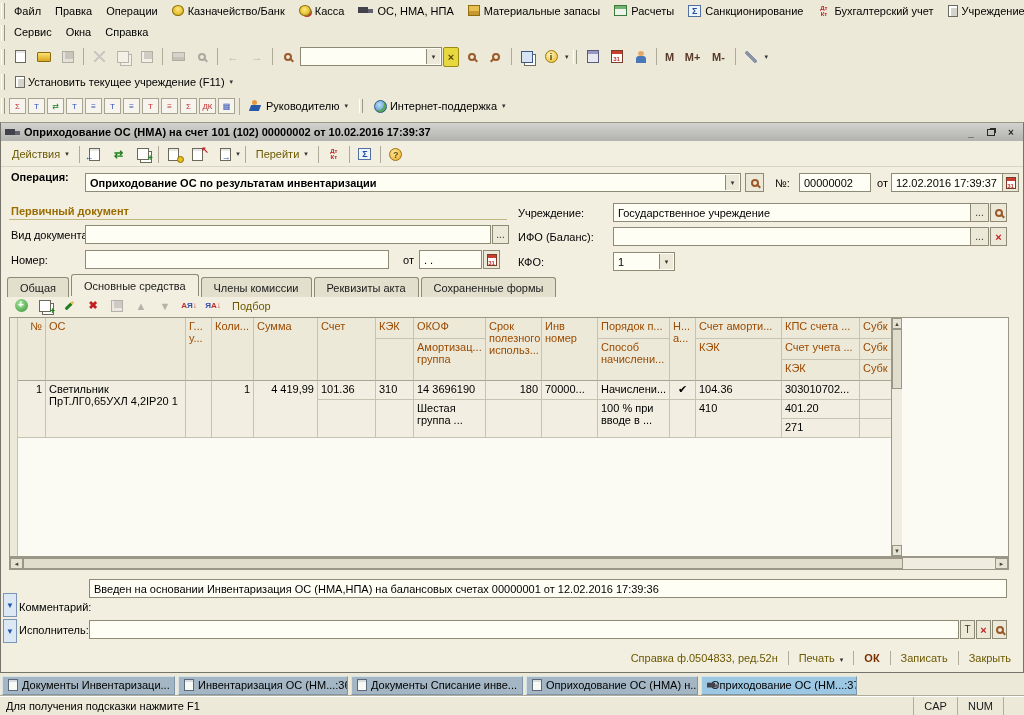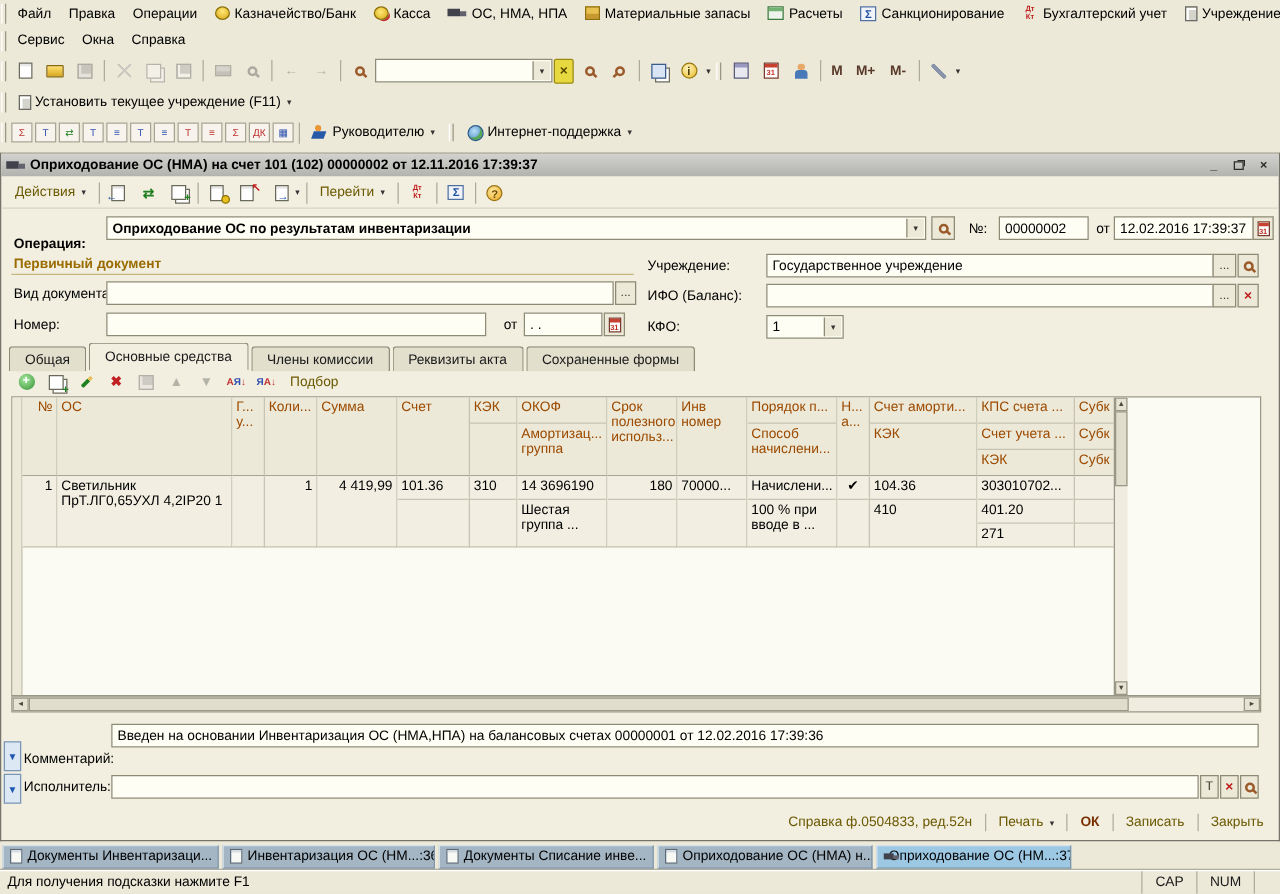--- a/index.html
+++ b/index.html
@@ -297,21 +297,21 @@
     <div class="menubtn">
       <span class="i-globe"></span>
       <span>Интернет-поддержка</span>
       <span class="dd">▾</span>
     </div>
   </div>
 
   <div class="docwin">
     <div class="titlebar">
       <span class="i-truck"></span>
-      <span class="t">Оприходование ОС (НМА) на счет 101 (102) 00000002 от 12.11.2016 17:39:37</span>
+      <span class="t">Оприходование ОС (НМА) на счет 101 (102) 00000002 от 10.02.2016 17:39:37</span>
       <span style="flex:1"></span>
       <span class="wc">_</span>
       <span class="wc">
           <span style="width:8px;height:7px;border:1px solid #2a2a2a;box-shadow:2px -2px 0 -1px #2a2a2a;display:inline-block"></span>
         </span>
       <span class="wc">×</span>
     </div>
 
     <div class="dtb">
       <div class="menubtn goldtxt">
@@ -356,21 +356,21 @@
       <div class="sep"></div>
       <div class="tb">
           <span class="i-sum"></span>
         </div>
       <div class="sep"></div>
       <div class="tb">
           <span class="i-help"></span>
         </div>
     </div>
 
-    <span class="lbl bold" style="left:10px;top:66px">Операция:</span>
+    <span class="lbl bold" style="left:10px;top:48px">Операция:</span>
     <div class="fld" style="left:84px;top:50px;width:656px">
       <span class="bold">Оприходование ОС по результатам инвентаризации</span>
       <span class="ddbtn">▾</span>
     </div>
     <div class="sbtn" style="left:744px;top:50px;width:19px">
         <span class="i-magc"></span>
       </div>
     <span class="lbl" style="left:774px;top:54px">№:</span>
     <div class="fld" style="left:798px;top:50px;width:72px">
         <span>00000002</span>

